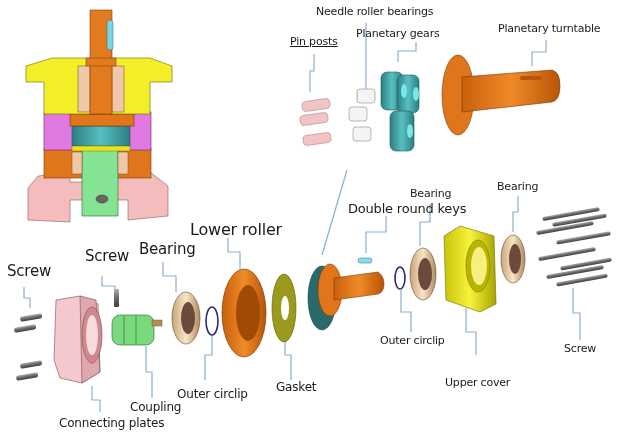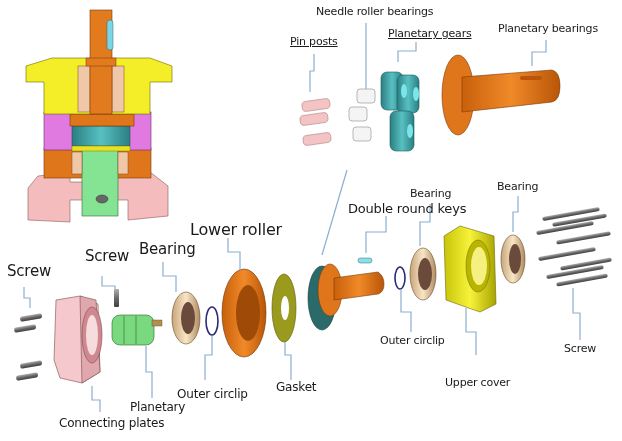--- a/index.html
+++ b/index.html
@@ -217,31 +217,31 @@
     <polyline points="401,289 401,312 411,312 411,332"></polyline>
 
     <polyline points="466,308 466,332 476,332 476,355"></polyline>
 
     <polyline points="573,288 573,313 580,313 580,340"></polyline>
   </g>
 </svg>
 
 <div class="lbl s11" style="left:316px; top:5px;">Needle roller bearings</div>
 <div class="lbl s11" style="left:290px; top:35px;text-decoration:underline;">Pin posts</div>
-<div class="lbl s11" style="left:388px; top:27px;text-decoration:underline;">Planetary gears</div>
-<div class="lbl s11" style="left:498px; top:22px;">Planetary bearings</div>
+<div class="lbl s11" style="left:356px; top:27px;">Planetary gears</div>
+<div class="lbl s11" style="left:498px; top:22px;">Planetary turntable</div>
 
 <div class="lbl s15" style="left:7px; top:262px;">Screw</div>
 <div class="lbl s15" style="left:85px; top:247px;">Screw</div>
 <div class="lbl s15" style="left:139px; top:240px;">Bearing</div>
 <div class="lbl s16" style="left:190px; top:220px;">Lower roller</div>
 
 <div class="lbl s9" style="left:348px; top:201px;">Double round keys</div>
 <div class="lbl s11" style="left:410px; top:187px;">Bearing</div>
 <div class="lbl s11" style="left:497px; top:180px;">Bearing</div>
 
 <div class="lbl s12" style="left:177px; top:387px;">Outer circlip</div>
 <div class="lbl s12" style="left:264px; top:380px;margin-left:12px;">Gasket</div>
-<div class="lbl s12" style="left:130px; top:400px;">Planetary</div>
+<div class="lbl s12" style="left:130px; top:400px;">Coupling</div>
 <div class="lbl s12" style="left:59px; top:416px;">Connecting plates</div>
 <div class="lbl s11" style="left:380px; top:334px;">Outer circlip</div>
 <div class="lbl s11" style="left:445px; top:376px;">Upper cover</div>
 <div class="lbl s11" style="left:564px; top:342px;">Screw</div>
 
 </body></html>

